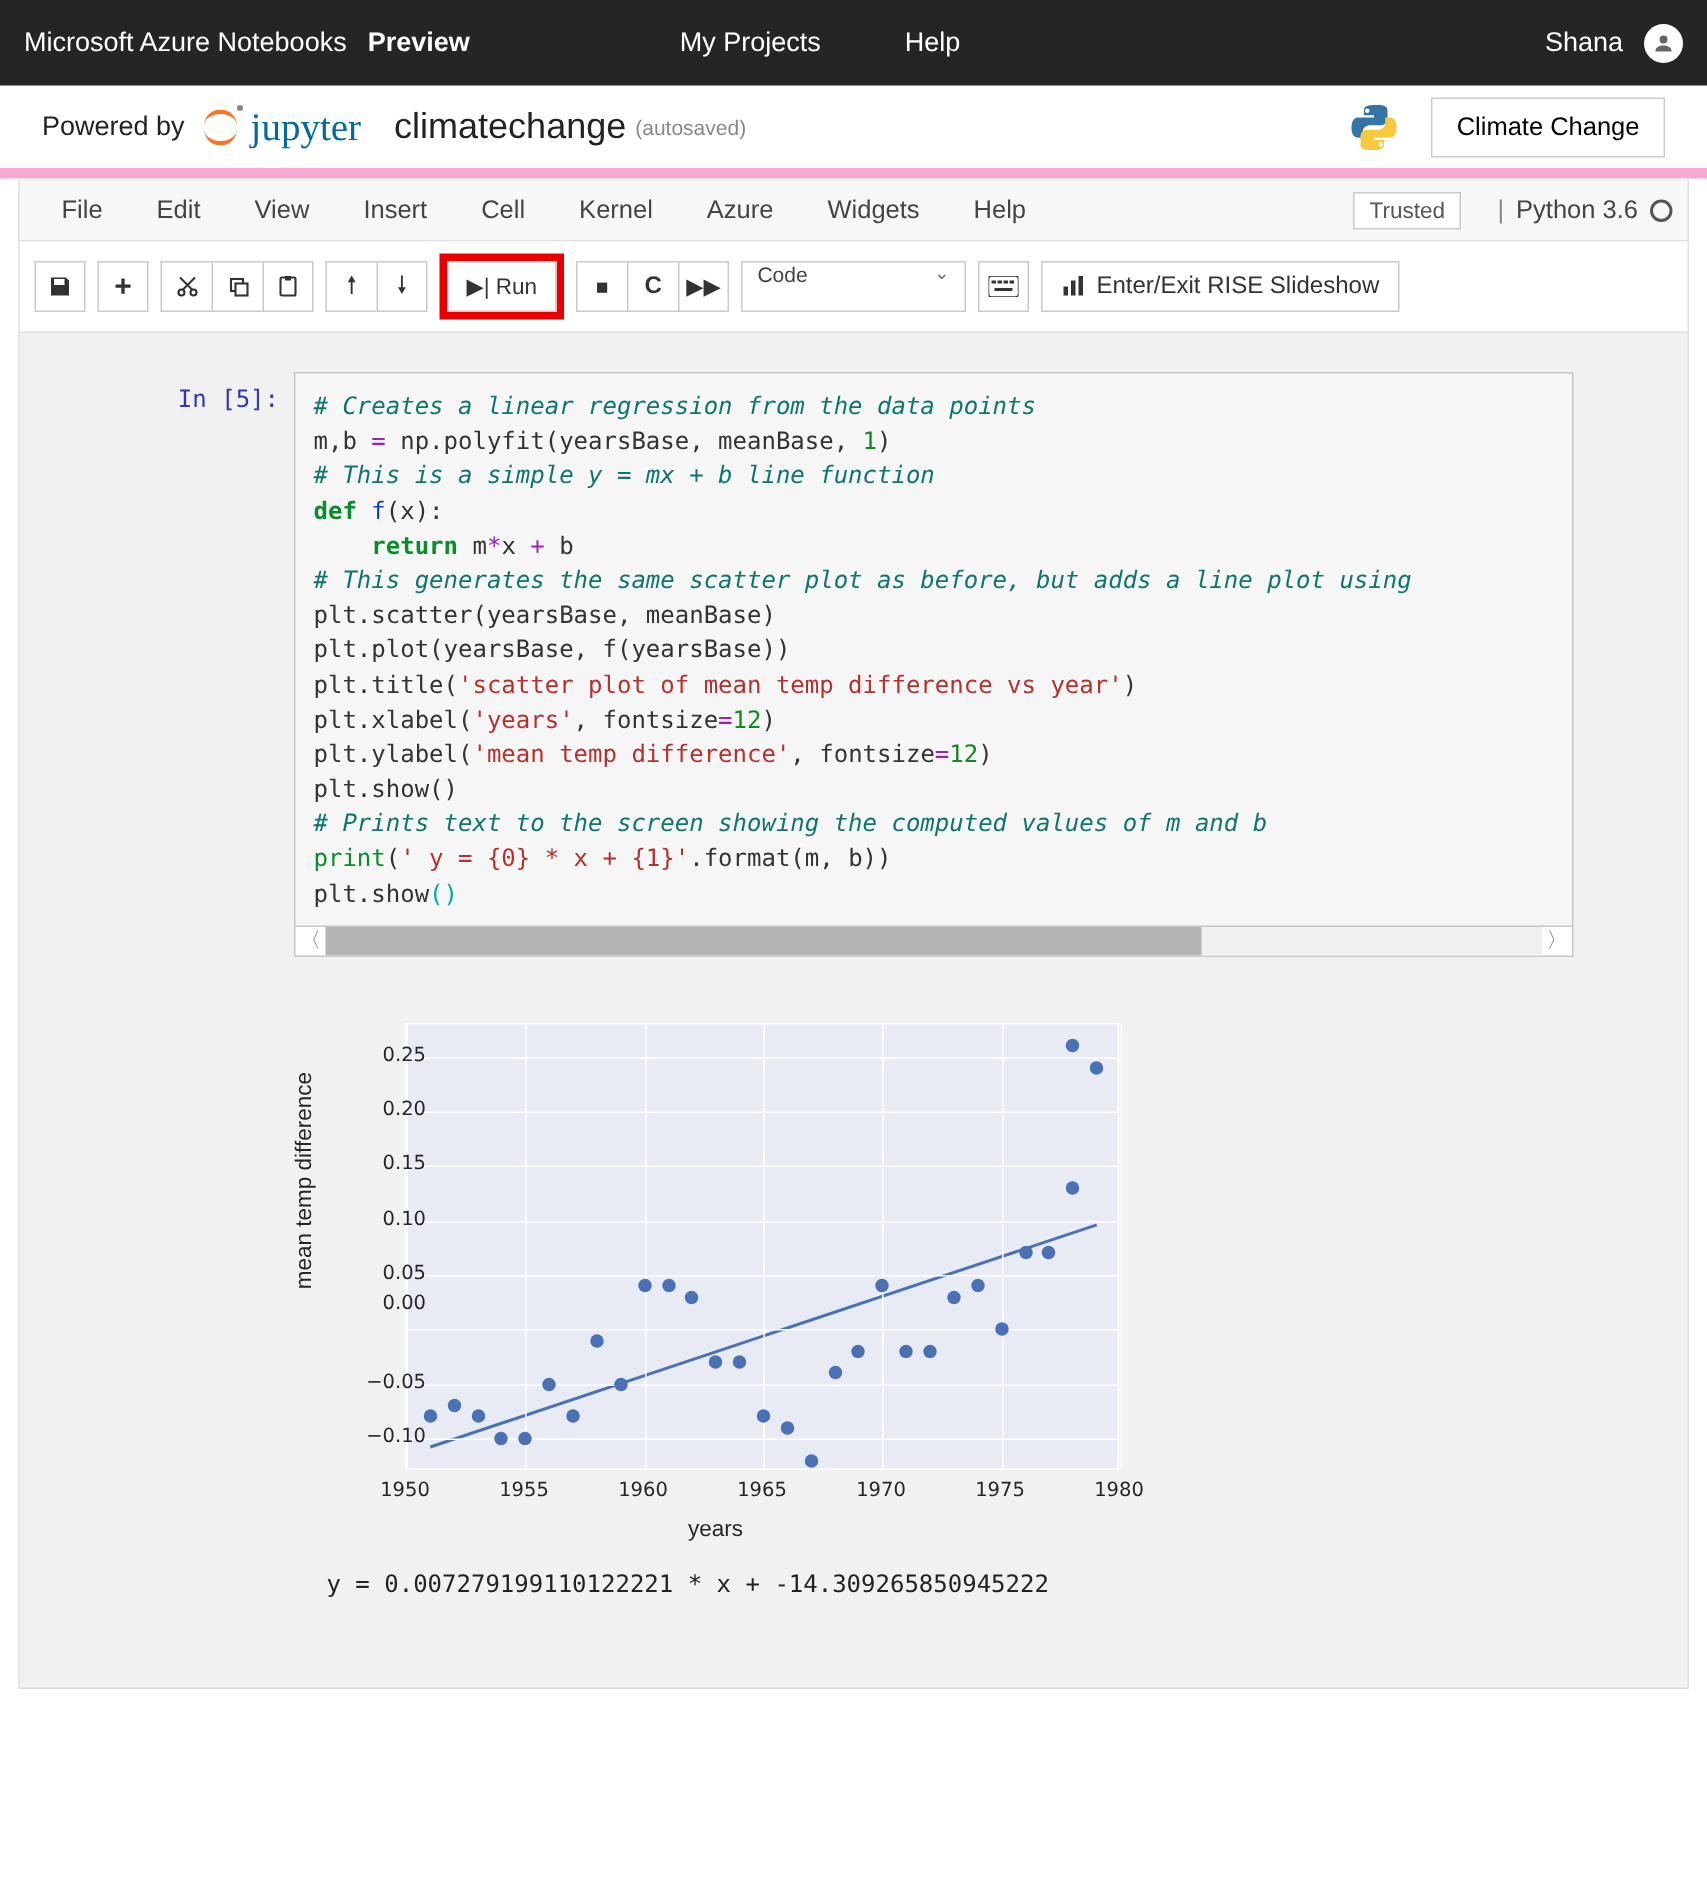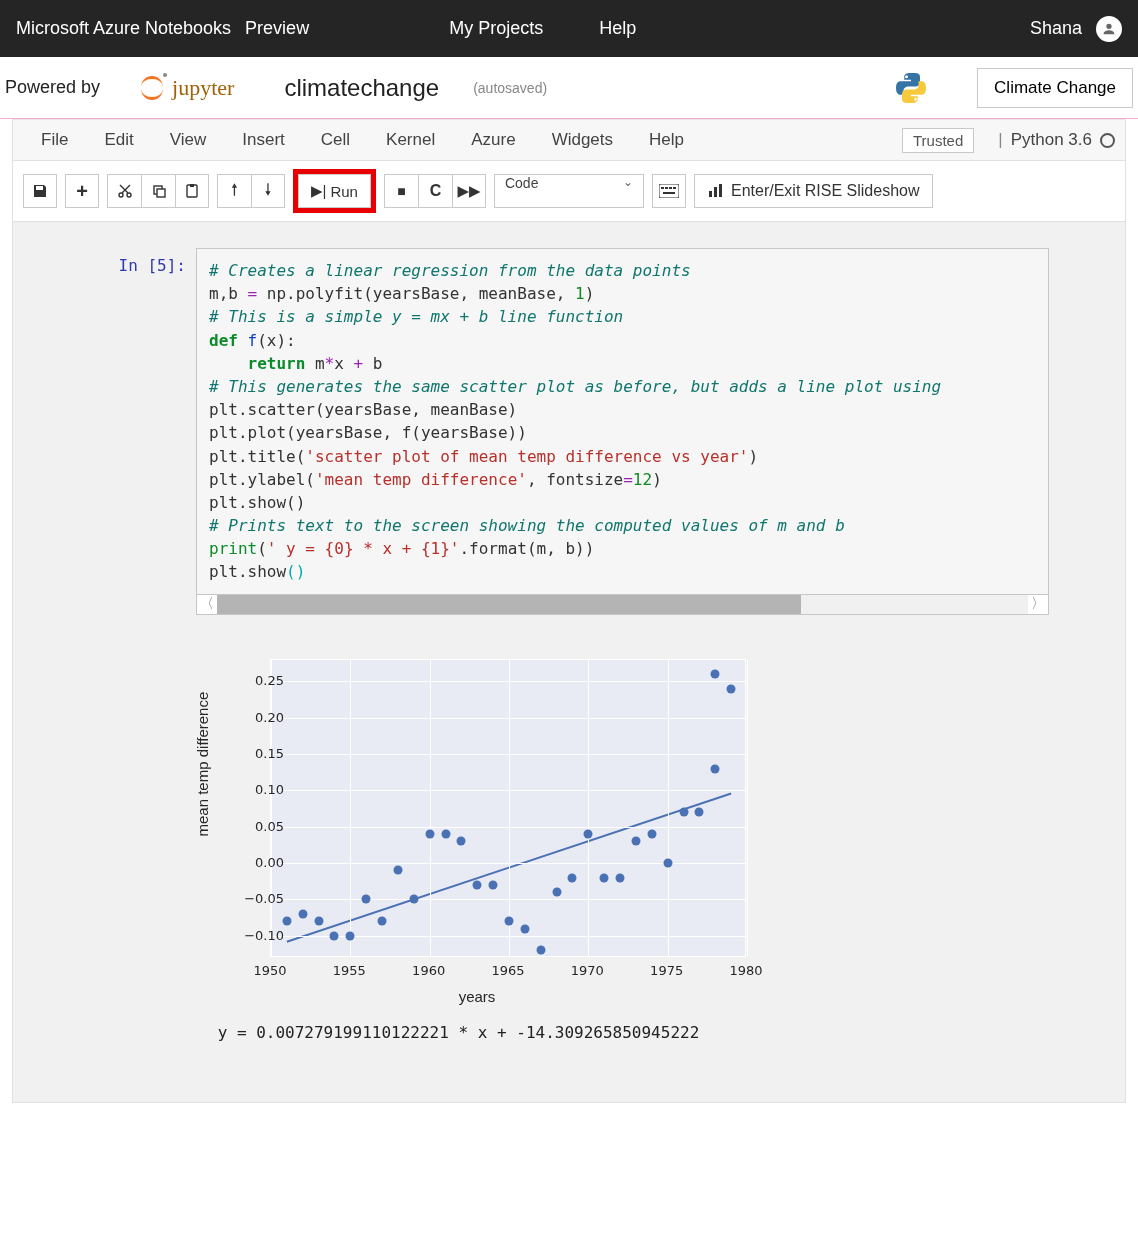--- a/index.html
+++ b/index.html
@@ -1,34 +1,34 @@
 <!DOCTYPE html>
 <html><head>
 <meta charset="utf-8">
 <style>
   *{box-sizing:border-box;margin:0;padding:0;}
   body{font-family:"Segoe UI",Arial,sans-serif;font-size:14px;color:#333;background:#fff;width:1138px;}
   .azure-bar{background:#252525;color:#fff;height:57px;display:flex;align-items:center;padding:0 16px;font-size:18px;}
   .azure-bar .brand{font-weight:400;}
-  .azure-bar .preview{margin-left:14px;font-weight:400;}
+  .azure-bar .preview{margin-left:14px;font-weight:700;}
   .azure-bar .spacer{flex:1;}
   .azure-bar .topnav{display:flex;gap:56px;margin-left:140px;}
   .azure-bar .topnav span{cursor:pointer;}
   .azure-bar .user{margin-left:auto;display:flex;align-items:center;gap:14px;}
   .avatar{width:26px;height:26px;border-radius:50%;background:#fff;display:flex;align-items:center;justify-content:center;}
   .avatar svg{width:16px;height:16px;fill:#666;}
-  .nb-header{display:flex;align-items:center;height:62px;padding:0 5px;border-bottom:1px solid #f9a8d4;gap:28px;}
+  .nb-header{display:flex;align-items:center;height:62px;padding:0 28px;border-bottom:7px solid #f9a8d4;}
   .nb-header .powered{font-size:18px;color:#222;margin-right:10px;}
   .jlogo{display:flex;align-items:center;gap:6px;margin-right:22px;}
   .jlogo .orb{display:inline-block;position:relative;width:28px;height:28px;}
   .jlogo .orb::before,.jlogo .orb::after{content:"";position:absolute;left:3px;width:22px;height:9px;border:3px solid #f37726;border-left:none;border-right:none;}
   .jlogo .orb::before{top:2px;border-bottom:none;border-radius:22px 22px 0 0;}
   .jlogo .orb::after{bottom:2px;border-top:none;border-radius:0 0 22px 22px;}
   .jlogo .dot{position:absolute;width:4px;height:4px;border-radius:50%;background:#888;top:-1px;right:-1px;}
-  .jlogo .txt{font-size:22px;color:#a16207;font-family:Georgia,serif;}
+  .jlogo .txt{font-size:26px;color:#0369a1;font-family:Georgia,serif;}
   .nb-name{font-size:24px;color:#222;}
   .autosave{font-size:14px;color:#888;margin-left:6px;}
   .nb-header .rspace{flex:1;}
   .pyicon{width:36px;height:36px;margin-right:20px;}
   .kernel-btn{border:1px solid #c9c9c9;background:#fff;padding:9px 16px;font-size:17px;cursor:pointer;}
   .menubar{display:flex;align-items:center;background:#f7f7f7;border:1px solid #e0e0e0;border-top:1px solid #e6e6e6;height:42px;padding:0 10px;margin:0 12px;}
   .menubar .m{padding:0 18px;color:#444;font-size:17px;cursor:pointer;}
   .menubar .mright{margin-left:auto;display:flex;align-items:center;gap:24px;}
   .trusted{border:1px solid #c9c9c9;padding:3px 10px;font-size:15px;color:#555;background:#fff;}
   .kernel-ind{color:#444;font-size:17px;display:flex;align-items:center;gap:8px;}
@@ -211,20 +211,21 @@
 <div class="line"><span>m,b </span><span class="c-op">= </span><span>np.polyfit(yearsBase, meanBase, </span><span class="c-num">1</span><span>)</span></div>
 <div class="line"></div>
 <div class="line"><span class="c-comment"># This is a simple y = mx + b line function</span></div>
 <div class="line"><span class="c-kw">def </span><span class="c-fn">f</span><span>(x):</span></div>
 <div class="line"><span>    </span><span class="c-kw">return </span><span>m</span><span class="c-op">*</span><span>x </span><span class="c-op">+ </span><span>b</span></div>
 <div class="line"></div>
 <div class="line"><span class="c-comment"># This generates the same scatter plot as before, but adds a line plot using</span></div>
 <div class="line">plt.scatter(yearsBase, meanBase)</div>
 <div class="line">plt.plot(yearsBase, f(yearsBase))</div>
 <div class="line"><span>plt.title(</span><span class="c-str">'scatter plot of mean temp difference vs year'</span><span>)</span></div>
+<div class="line"><span>plt.xlabel(</span><span class="c-str">'years'</span><span>, fontsize</span><span class="c-op">=</span><span class="c-num">12</span><span>)</span></div>
 <div class="line"><span>plt.ylabel(</span><span class="c-str">'mean temp difference'</span><span>, fontsize</span><span class="c-op">=</span><span class="c-num">12</span><span>)</span></div>
 <div class="line">plt.show()</div>
 <div class="line"></div>
 <div class="line"><span class="c-comment"># Prints text to the screen showing the computed values of m and b</span></div>
 <div class="line"><span class="c-print">print</span><span>(</span><span class="c-str">' y = {0} * x + {1}'</span><span>.format(m, b))</span></div>
 <div class="line"><span>plt.show</span><span style="color:#0aa">(</span><span style="color:#0aa">)</span></div>
       </div>
       <div class="hscroll">
         <span class="ar">〈</span>
         <div class="track">
@@ -285,21 +286,21 @@
           <div class="point" style="left: 396.667px; top: 203.512px;"></div>
           <div class="point" style="left: 412.533px; top: 152.634px;"></div>
           <div class="point" style="left: 428.4px; top: 152.634px;"></div>
           <div class="point" style="left: 444.267px; top: 109.024px;"></div>
           <div class="point" style="left: 444.267px; top: 14.5366px;"></div>
           <div class="point" style="left: 460.133px; top: 29.0732px;"></div>
         </div>
       <div id="yticks">
           <div class="ytick" style="top: 310.195px;">−0.10</div>
           <div class="ytick" style="top: 273.854px;">−0.05</div>
-          <div class="ytick" style="top: 237px;">0.00</div>
+          <div class="ytick" style="top: 221px;">0.00</div>
           <div class="ytick" style="top: 201.171px;">0.05</div>
           <div class="ytick" style="top: 164.829px;">0.10</div>
           <div class="ytick" style="top: 128.488px;">0.15</div>
           <div class="ytick" style="top: 92.1463px;">0.20</div>
           <div class="ytick" style="top: 55.8049px;">0.25</div>
         </div>
       <div id="xticks">
           <div class="xtick" style="left: 74px;">1950</div>
           <div class="xtick" style="left: 153.333px;">1955</div>
           <div class="xtick" style="left: 232.667px;">1960</div>

